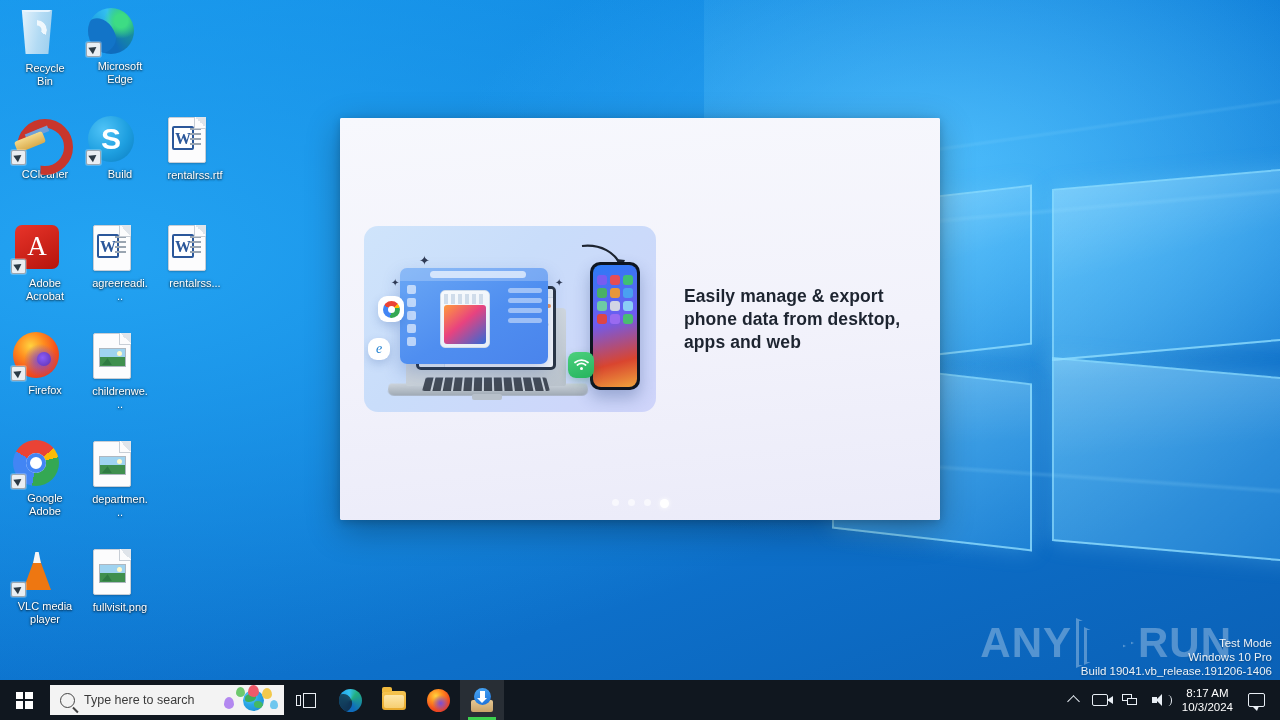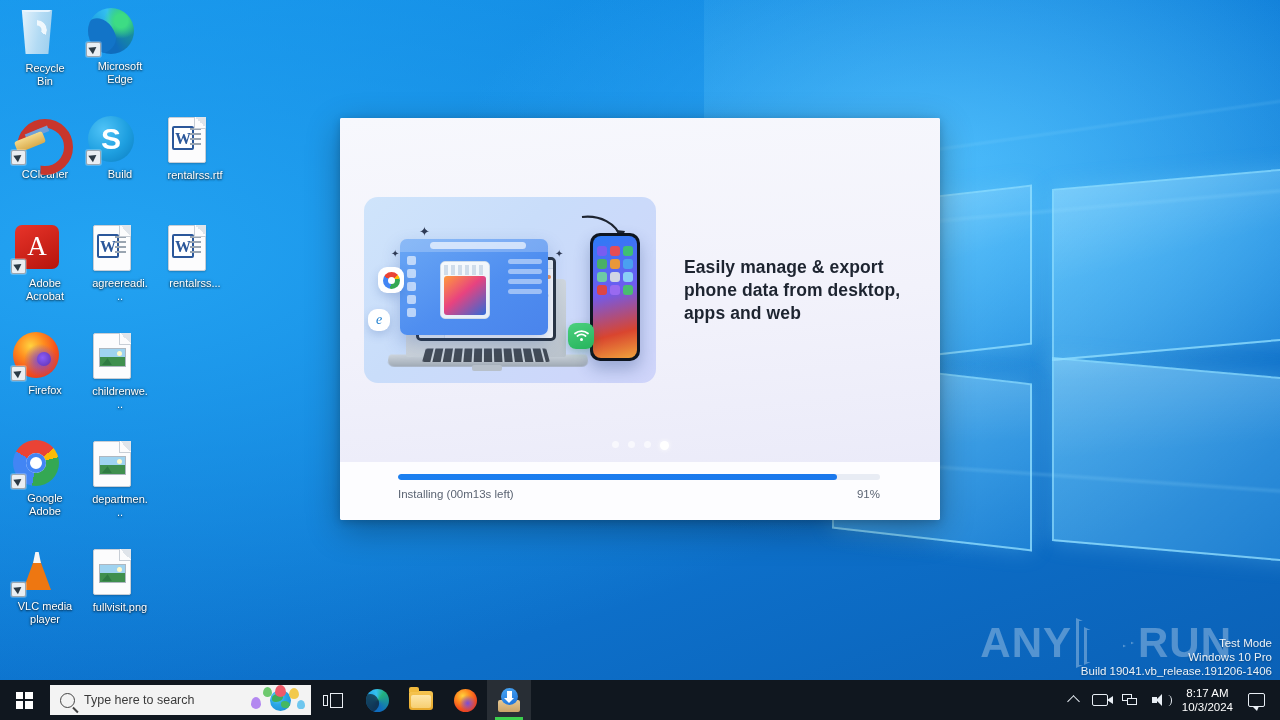--- a/index.html
+++ b/index.html
@@ -273,21 +273,21 @@
   
   #taskbar {
     position: absolute; left: 0; bottom: 0; width: 1280px; height: 40px;
     background: #10171f; display: flex; align-items: center;
   }
   #start-btn { width: 48px; height: 40px; display: flex; align-items: center; justify-content: center; }
   .win-logo { width: 17px; height: 17px;
     display: grid; grid-template-columns: 1fr 1fr; grid-template-rows: 1fr 1fr; gap: 2px; }
   .win-logo i { background: #fff; display: block; }
   #search-box {
-    width: 261px; height: 30px; background: #f3f3f3; margin-left: 2px;
+    width: 234px; height: 30px; background: #f3f3f3; margin-left: 2px;
     display: flex; align-items: center; padding-left: 10px; position: relative; overflow: hidden;
   }
   #search-icon { width: 15px; height: 15px; border: 1.6px solid #444; border-radius: 50%; position: relative; flex: 0 0 auto; }
   #search-icon::after { content:""; position:absolute; right:-5px; bottom:-4px; width:7px; height:1.8px; background:#444; transform: rotate(45deg); }
   #search-text { margin-left: 9px; color: #3b3b3b; font-size: 12.5px; }
   #search-art { position: absolute; right: 4px; top: 0; width: 62px; height: 30px; }
   .earth { position:absolute; right:16px; top:5px; width:21px; height:21px; border-radius:50%;
     background: radial-gradient(circle at 35% 32%, #6fd0f7 0%, #2aa7e8 40%, #1b86c9 100%); overflow:hidden; }
   .earth::before { content:""; position:absolute; left:2px; top:4px; width:11px; height:8px; background:#3fae5a; border-radius:50% 40% 60% 30%; }
   .earth::after { content:""; position:absolute; right:1px; bottom:3px; width:9px; height:7px; background:#45b862; border-radius:40% 60% 30% 50%; }
@@ -615,29 +615,20 @@
       <div id="promo-text">Easily manage &amp; export phone data from desktop, apps and web</div>
 
       <div id="carousel">
         <span></span>
         <span></span>
         <span></span>
         <span class="active"></span>
       </div>
     </div>
 
-    <div id="progress-area">
-      <div id="bar-track">
-        <div id="bar-fill" style="width: 91%;"></div>
-      </div>
-      <div id="progress-labels">
-        <span>Installing (00m13s left)</span>
-        <span id="progress-percent">91%</span>
-      </div>
-    </div>
   </div>
 
   <div id="taskbar">
 
     <div id="start-btn">
       <span class="win-logo">
           <i></i>
           <i></i>
           <i></i>
           <i></i>

